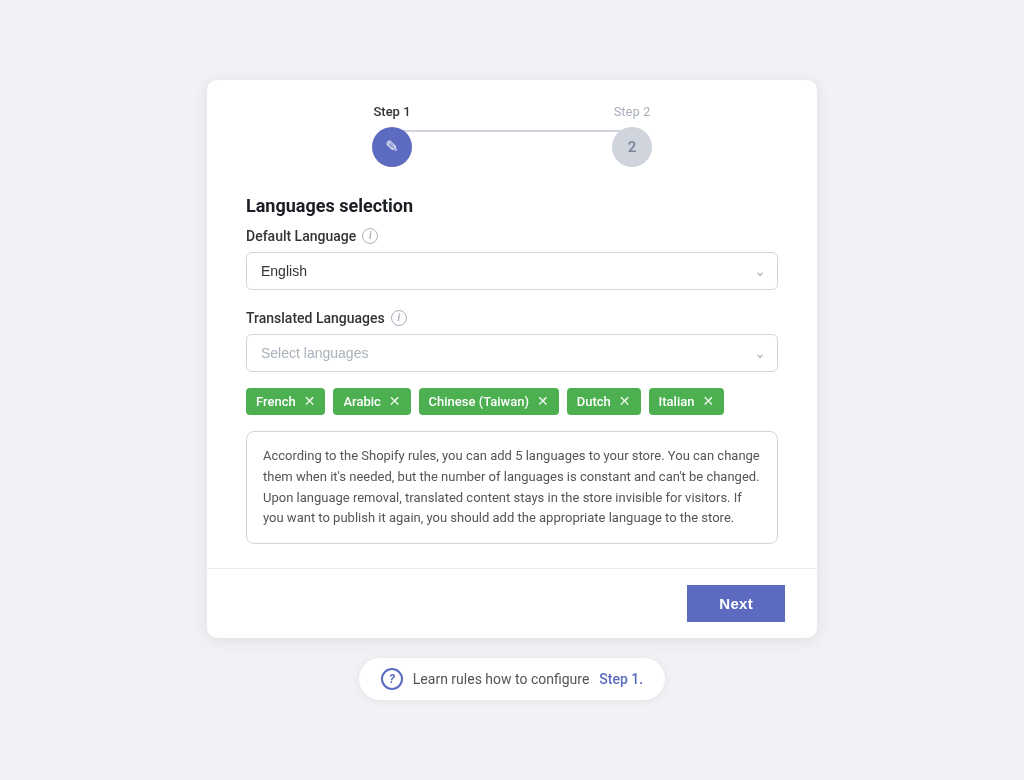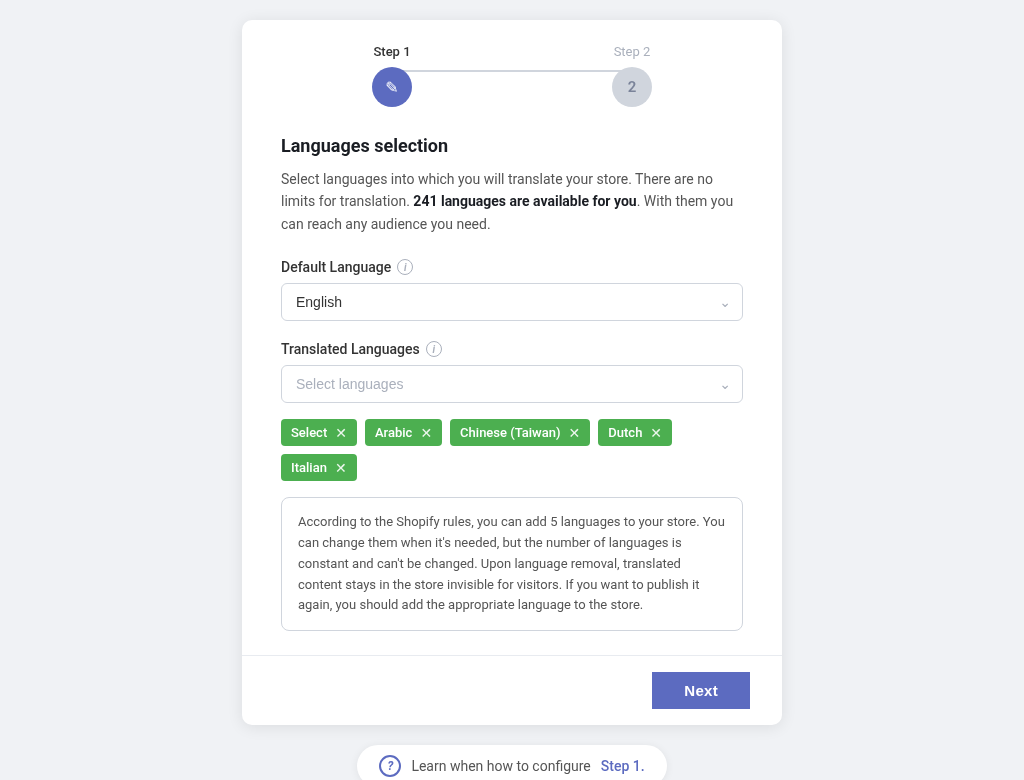--- a/index.html
+++ b/index.html
@@ -12,21 +12,21 @@
       flex-direction: column;
       align-items: center;
       justify-content: center;
       padding: 20px;
     }
 
     .card {
       background: #fff;
       border-radius: 10px;
       box-shadow: 0 2px 16px rgba(0,0,0,0.09);
-      width: 540px;
+      width: 610px;
       overflow: hidden;
     }
 
     
     .stepper {
       padding: 24px 32px 0;
       display: flex;
       align-items: flex-start;
       justify-content: center;
       position: relative;
@@ -276,23 +276,20 @@
     <div class="step">
       <div class="step-label inactive">Step 2</div>
       <div class="step-circle inactive">2</div>
     </div>
   </div>
 
   <div class="content">
 
     <div class="section-title">Languages selection</div>
 
-    <p class="section-desc">
-      <span>Select languages into which you will translate your store. There are no limits for translation. </span><strong>241 languages are available for you</strong><span>. With them you can reach any audience you need.</span>
-    </p>
 
     <div class="field-label">
       <span>Default Language</span>
       <span class="info-icon">i</span>
     </div>
     <div class="select-wrapper">
       <select class="select-input">
         <option value="english">English</option>
       </select>
       <span class="chevron-icon">⌄</span>
@@ -304,21 +301,21 @@
     </div>
     <div class="select-wrapper">
       <select class="select-input placeholder-text">
         <option value="" disabled="" selected="">Select languages</option>
       </select>
       <span class="chevron-icon">⌄</span>
     </div>
 
     <div class="tags-container">
       <div class="tag">
-        <span>Select</span>
+        <span>French</span>
         <span class="tag-close">✕</span>
       </div>
       <div class="tag">
         <span>Arabic</span>
         <span class="tag-close">✕</span>
       </div>
       <div class="tag">
         <span>Chinese (Taiwan)</span>
         <span class="tag-close">✕</span>
       </div>
@@ -339,15 +336,15 @@
   </div>
 
   <div class="card-footer">
     <button class="btn-next">Next</button>
   </div>
 
 </div>
 
 <div class="help-bar">
   <span class="help-circle-icon">?</span>
-  <span>Learn when how to configure </span>
+  <span>Learn rules how to configure </span>
   <a class="help-link">Step 1.</a>
 </div>
 
 </body></html>

